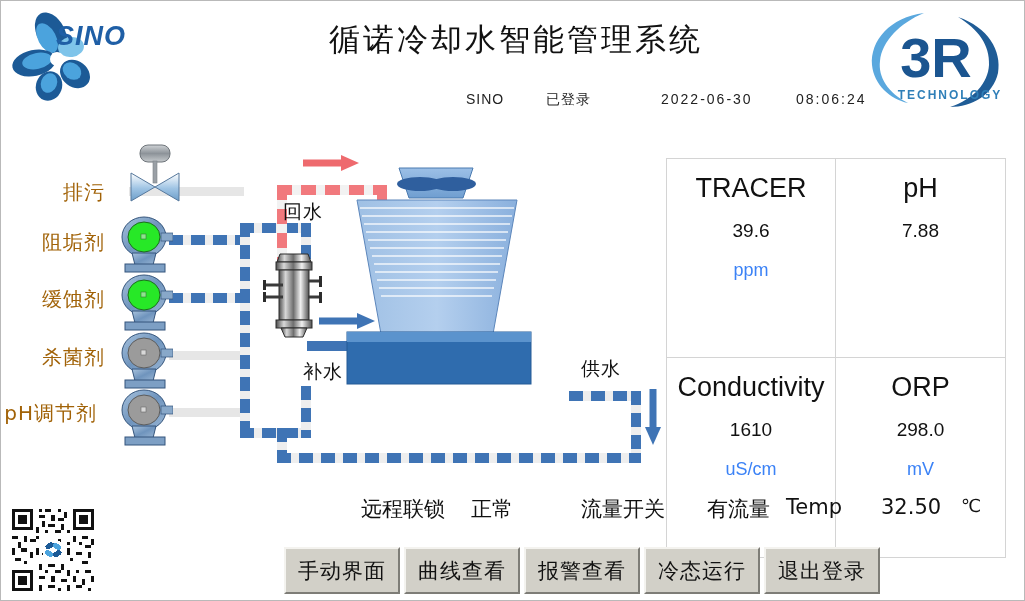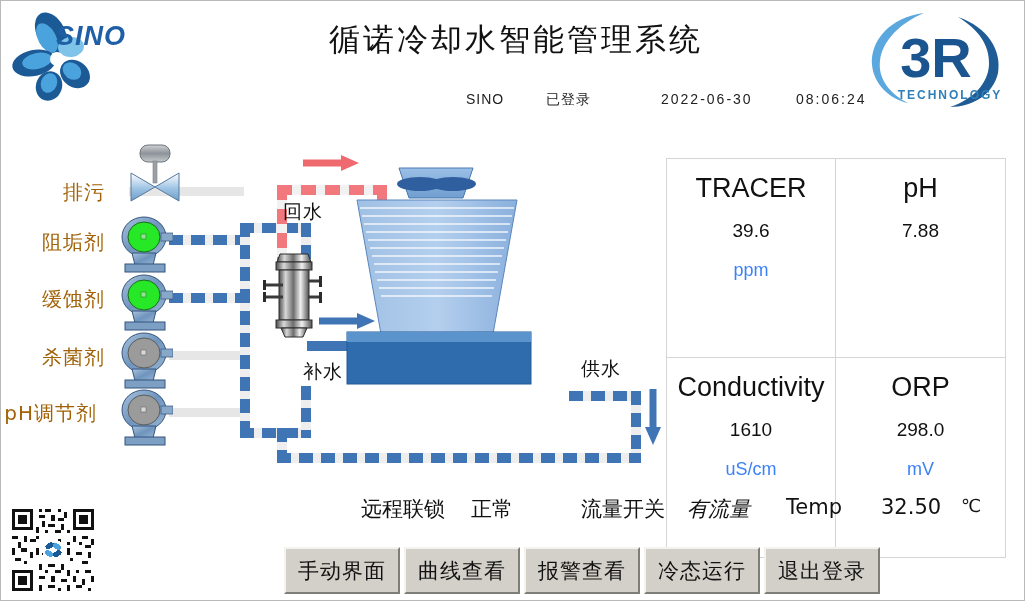--- a/index.html
+++ b/index.html
@@ -58,21 +58,21 @@
   .cell.b-b{border-bottom:1px solid #d4d4d4;}
   .c-name{font-size:27px;color:#111;line-height:1.15;}
   .c-val{font-size:19px;color:#111;margin-top:16px;}
   .c-unit{font-size:18px;color:#3b82f6;margin-top:18px;}
 
   
   #botstat{position:absolute;left:330px;top:494px;height:34px;font-size:21px;color:#111;
            font-family:"DejaVu Sans","Liberation Sans",sans-serif;}
   #botstat span{position:absolute;white-space:nowrap;}
   #bs1{left:30px;} #bs2{left:140px;} #bs3{left:250px;}
-  #bs4{left:356px;font-style:italic;} #bs5{left:455px;} #bs6{left:550px;} #bs7{left:630px;font-size:18px;}
+  #bs4{left:376px;} #bs5{left:455px;} #bs6{left:550px;} #bs7{left:630px;font-size:18px;}
 
   
   #btnbar{position:absolute;left:283px;top:546px;height:48px;display:flex;gap:4px;}
   .navbtn{width:116px;height:47px;background:#d2d0c8;
           border-top:2px solid #f4f3ef;border-left:2px solid #f4f3ef;
           border-right:2px solid #7e7d77;border-bottom:2px solid #7e7d77;
           display:flex;align-items:center;justify-content:center;
           font-size:21px;color:#111;letter-spacing:1px;cursor:pointer;
           font-family:"DejaVu Sans","Liberation Sans",sans-serif;box-sizing:border-box;}
 

